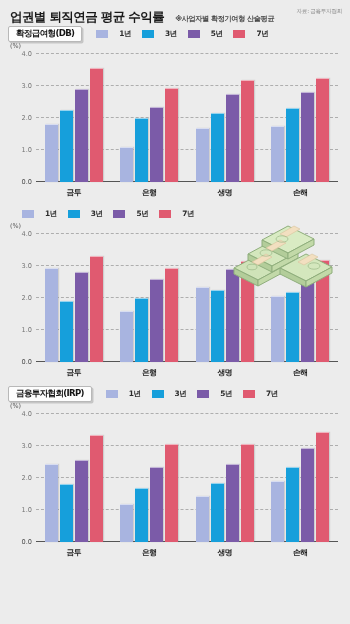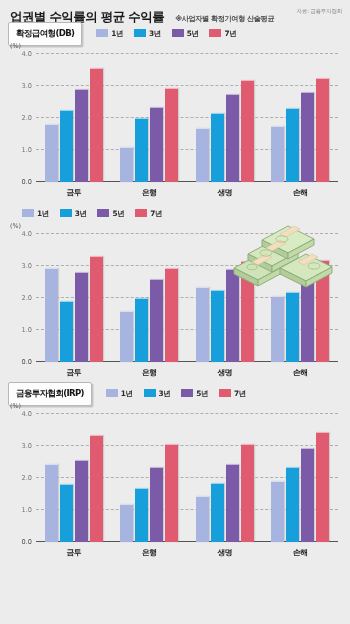--- a/index.html
+++ b/index.html
@@ -56,41 +56,42 @@
     height: 20px;
     padding-left: 8px;
     display: flex;
     align-items: center;
   }
 
   .panel-title {
     display: inline-flex;
     align-items: center;
     justify-content: center;
-    height: 24px;
+    height: 16px;
     padding: 0 7px;
     background: #fdfdfd;
     border: 1px solid #b8b8b8;
     border-radius: 2px;
     font-size: 8.6px;
     font-weight: bold;
     color: #151515;
     letter-spacing: -0.7px;
     box-shadow: 1.5px 1.5px 0 rgba(150,150,150,0.45);
   }
 
   .legend-items {
     display: flex;
     align-items: center;
     margin-left: 14px;
     gap: 11px;
   }
   .legend-item {
     display: flex;
-    gap: 3px;
+    align-items: center;
+    gap: 11px;
   }
   .legend-swatch {
     width: 12px;
     height: 8px;
     display: block;
   }
   .legend-label {
     font-size: 7.4px;
     font-weight: bold;
     color: #2b2b2b;
@@ -184,21 +185,21 @@
     top: 222px;
     width: 112px;
     height: 76px;
     pointer-events: none;
   }
 </style>
 </head>
 <body>
 
 <div class="header">
-  <span class="main-title">업권별 수익률의 평균 수익률</span>
+  <span class="main-title">업권별 퇴직연금 평균 수익률</span>
   <span class="sub-note">※사업자별 확정기여형 산술평균</span>
   <span class="source">자료: 금융투자협회</span>
 </div>
 
 <div id="charts-root">
     <div class="chart-block">
       <div class="legend-row">
         <div class="panel-title">확정급여형(DB)</div>
         <div class="legend-items">
           <div class="legend-item">

